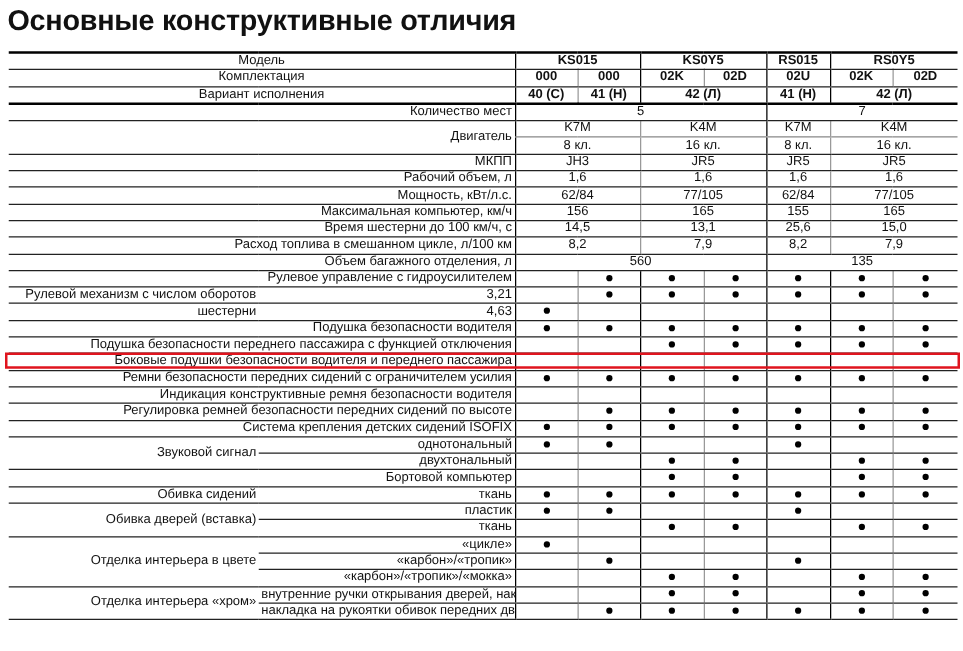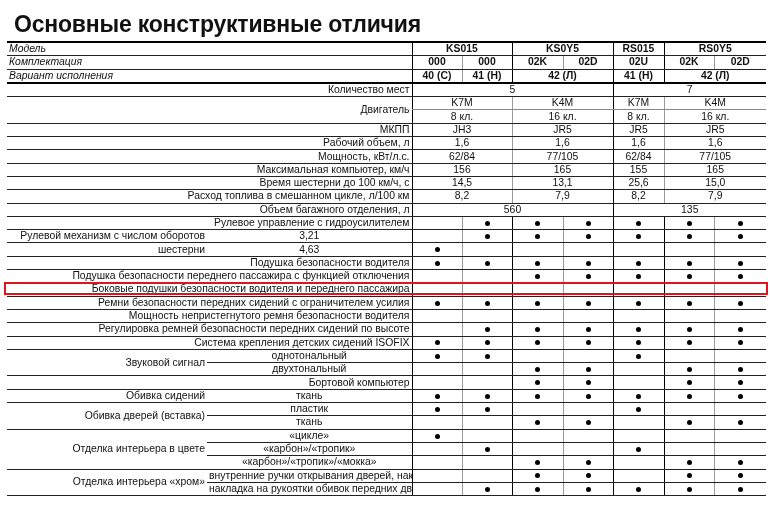--- a/index.html
+++ b/index.html
@@ -1,26 +1,26 @@
 <!DOCTYPE html>
 <html><head>
 <meta charset="utf-8">
 <style>
   html,body{margin:0;padding:0;background:#fff;}
   body{width:770px;height:521px;overflow:hidden;position:relative;font-family:"Liberation Sans",sans-serif;color:#111;}
-  .title{position:absolute;left:6px;top:3px;font-size:23px;font-weight:bold;letter-spacing:-0.2px;margin:8px;}
+  .title{position:absolute;left:6px;top:3px;font-size:23px;font-weight:bold;letter-spacing:-0.2px;margin:0;}
   table.spec{position:absolute;left:7px;top:41px;width:759px;border-collapse:collapse;table-layout:fixed;font-size:10.4px;line-height:12px;}
   table.spec td{padding:0 2px;height:12.3px;border-bottom:1px solid #222;white-space:nowrap;overflow:hidden;vertical-align:middle;}
   table.spec tr.thick-top td{border-top:2px solid #000;}
   table.spec tr.hdr td{font-weight:bold;}
   td.lbl{text-align:right;}
-  td.rlbl{text-align:left;font-weight:normal !important;font-style:italic;}
+  td.rlbl{text-align:center;font-weight:normal !important;}
   td.c{text-align:center;border-left:1px solid #999;}
   td.cb{text-align:center;border-left:1.5px solid #000;}
-  td.sub{text-align:center;padding-left:2px;margin-top:28px;}
+  td.sub{text-align:right;padding-left:2px;margin-top:28px;}
   td.tall{height:24px;white-space:normal;line-height:12px;}
   .dot{display:inline-block;width:5px;height:5px;border-radius:50%;background:#000;vertical-align:middle;}
   .highlight{position:absolute;left:4px;top:282px;width:764px;height:13px;border:2px solid #e0141e;box-sizing:border-box;pointer-events:none;}
 </style>
 </head>
 <body>
 
 <h1 class="title">Основные конструктивные отличия</h1>
 
 <table class="spec">
@@ -192,21 +192,21 @@
         <td class="lbl" colspan="2">Ремни безопасности передних сидений с ограничителем усилия</td>
         <td class="cb"><span class="dot"></span></td>
         <td class="c"><span class="dot"></span></td>
         <td class="cb"><span class="dot"></span></td>
         <td class="c"><span class="dot"></span></td>
         <td class="cb"><span class="dot"></span></td>
         <td class="cb"><span class="dot"></span></td>
         <td class="c"><span class="dot"></span></td>
       </tr>
       <tr>
-        <td class="lbl" colspan="2">Мощность непристегнутого ремня безопасности водителя</td>
+        <td class="lbl" colspan="2">Индикация конструктивные ремня безопасности водителя</td>
         <td class="cb"></td>
         <td class="c"></td>
         <td class="cb"></td>
         <td class="c"></td>
         <td class="cb"></td>
         <td class="cb"></td>
         <td class="c"></td>
       </tr>
       <tr>
         <td class="lbl" colspan="2">Регулировка ремней безопасности передних сидений по высоте</td>

